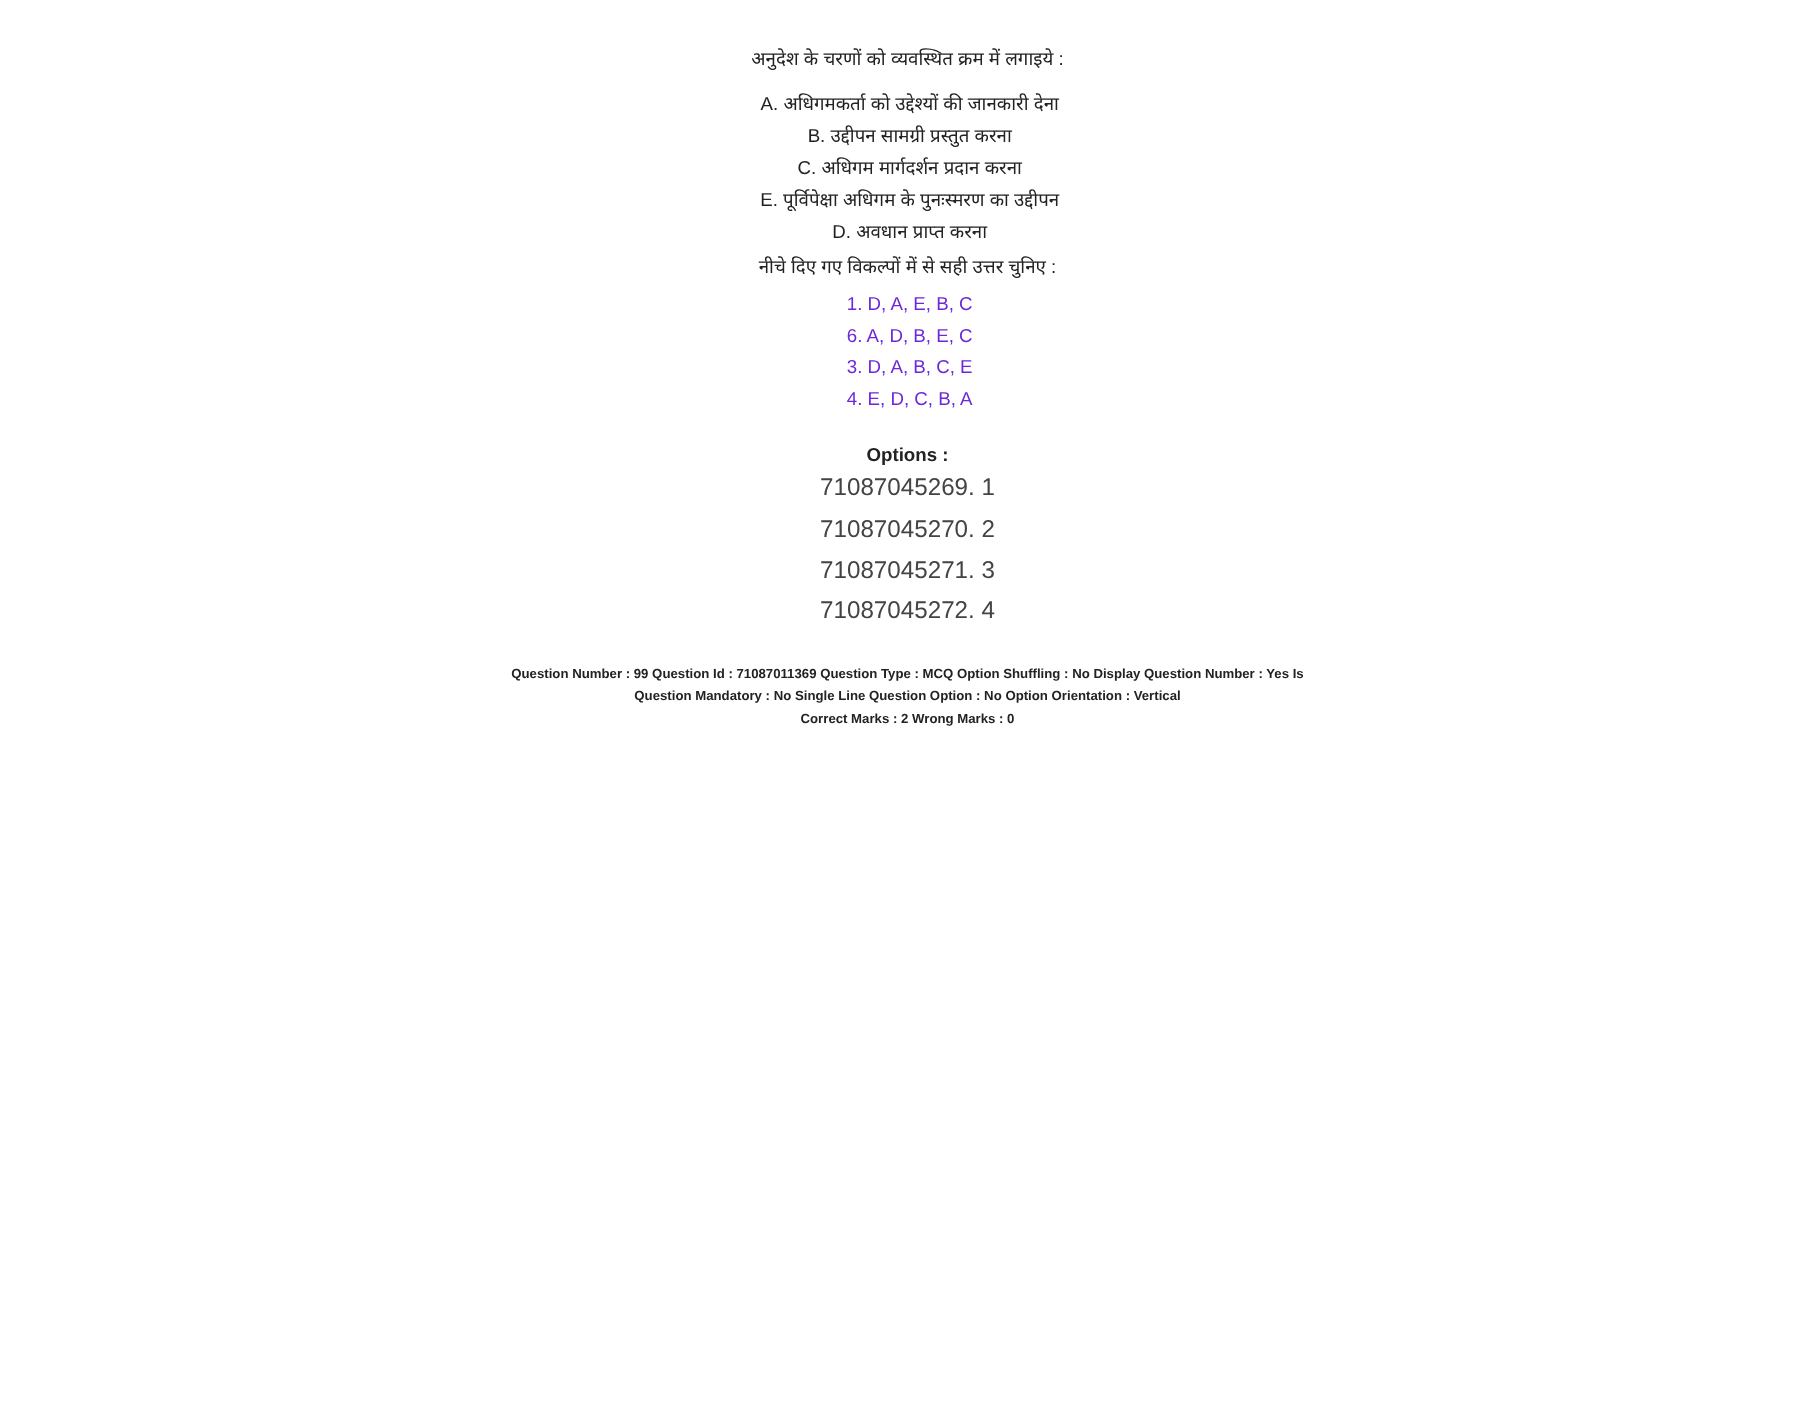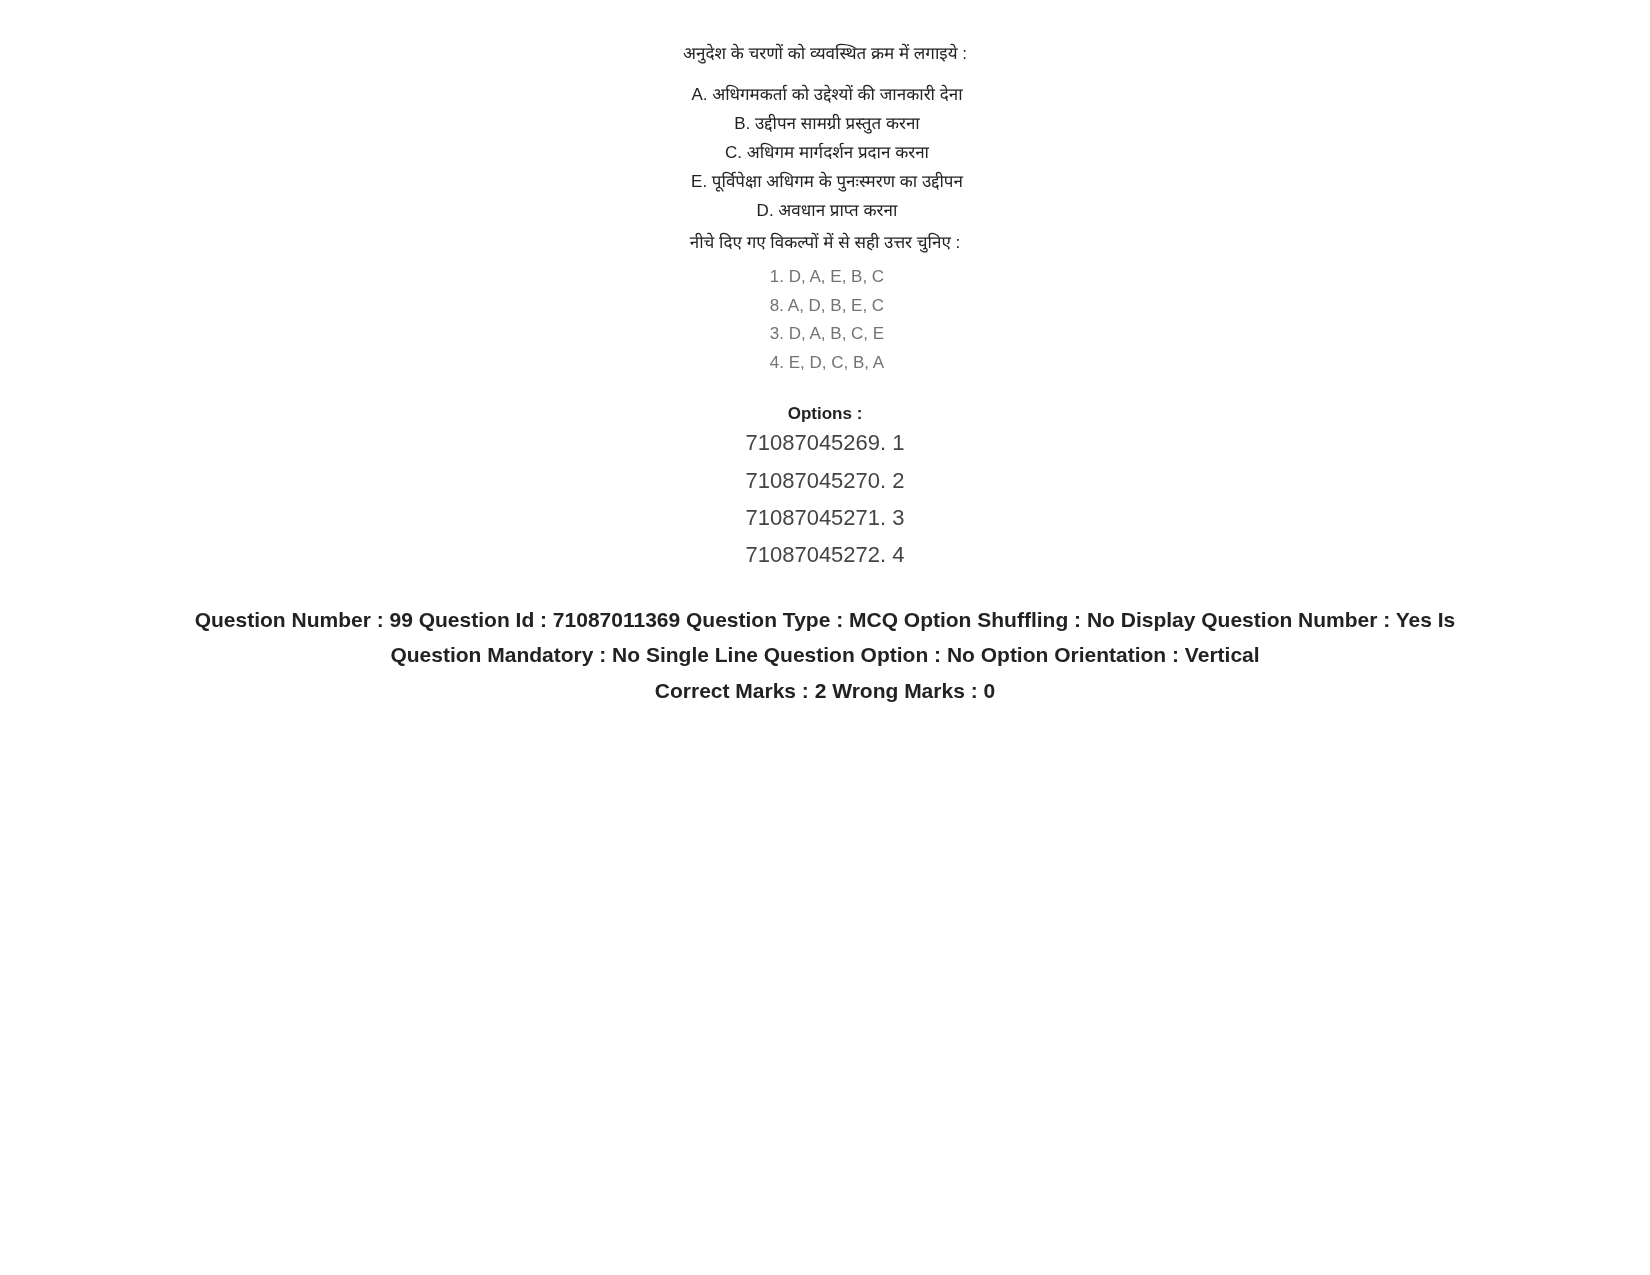--- a/index.html
+++ b/index.html
@@ -31,40 +31,40 @@
       font-size: 17px;
       margin-top: 4px;
       margin-bottom: 10px;
     }
     .answer-options {
       margin-left: 4px;
     }
     .answer-option {
       font-size: 17px;
       line-height: 1.7;
-      color: #737373;
+      color: #6d28d9;
     }
     .options-section {
       margin-top: 26px;
     }
     .options-label {
       font-weight: bold;
       font-size: 17px;
     }
     .option-code {
       font-size: 22px;
       line-height: 1.7;
       color: #444;
     }
     .meta-section {
       margin-top: 28px;
     }
     .meta-line {
       font-weight: bold;
-      font-size: 21px;
+      font-size: 12px;
       line-height: 1.7;
     }
   </style>
 </head>
 <body>
 
 <div>
 
   <p class="question-text">अनुदेश के चरणों को व्यवस्थित क्रम में लगाइये :</p>
 
@@ -73,21 +73,21 @@
       <p class="option-item">B. उद्दीपन सामग्री प्रस्तुत करना</p>
       <p class="option-item">C. अधिगम मार्गदर्शन प्रदान करना</p>
       <p class="option-item">E. पूर्विपेक्षा अधिगम के पुनःस्मरण का उद्दीपन</p>
       <p class="option-item">D. अवधान प्राप्त करना</p>
     </div>
 
   <p class="answer-instruction">नीचे दिए गए विकल्पों में से सही उत्तर चुनिए :</p>
 
   <div class="answer-options">
   <p class="answer-option">1. D, A, E, B, C</p>
-      <p class="answer-option">8. A, D, B, E, C</p>
+      <p class="answer-option">6. A, D, B, E, C</p>
       <p class="answer-option">3. D, A, B, C, E</p>
       <p class="answer-option">4. E, D, C, B, A</p>
     </div>
 
   <div class="options-section">
     <p class="options-label">Options :</p>
     <div>
     <p class="option-code">71087045269. 1</p>
         <p class="option-code">71087045270. 2</p>
         <p class="option-code">71087045271. 3</p>

